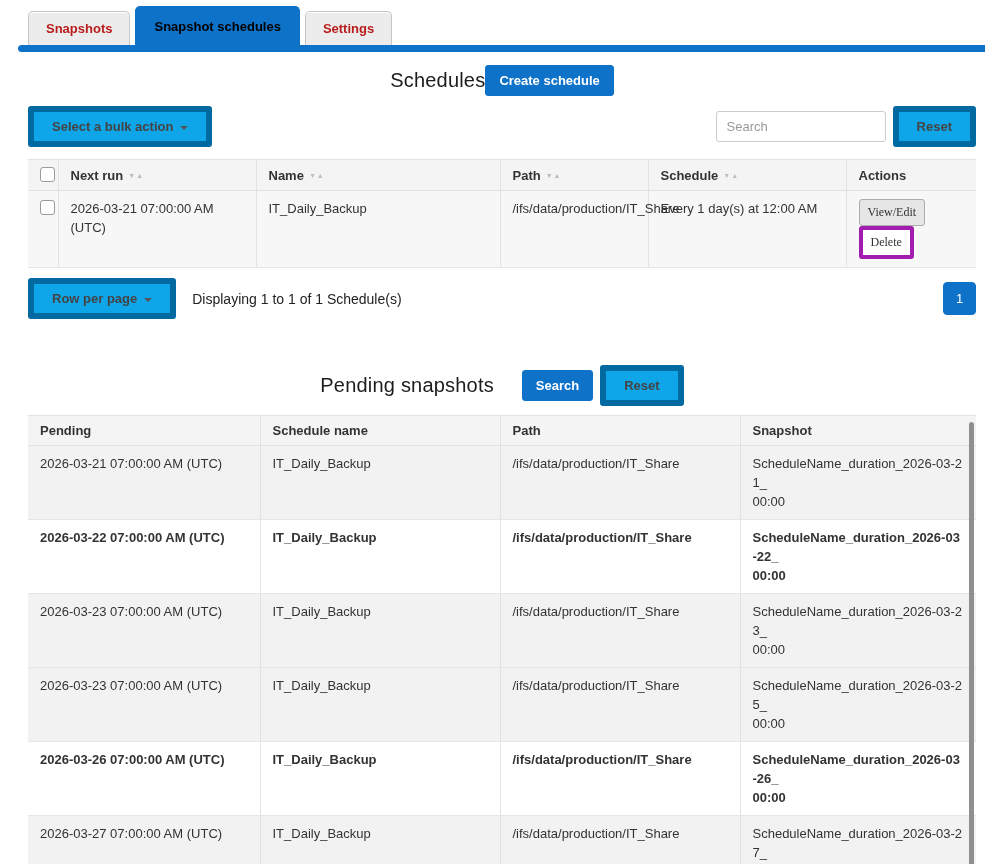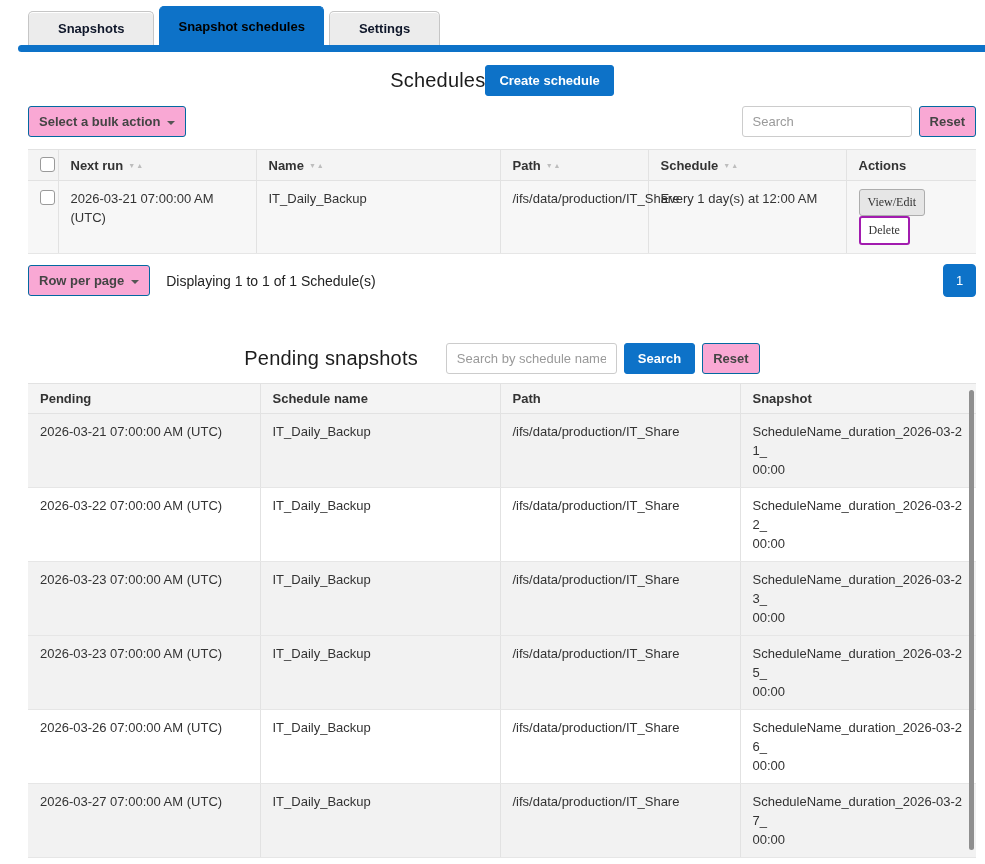--- a/index.html
+++ b/index.html
@@ -6,36 +6,36 @@
   *{box-sizing:border-box;}
   html,body{margin:0;padding:0;}
   body{
     width:985px;height:864px;overflow:hidden;background:#fff;
     font-family:"Liberation Sans",sans-serif;color:#333;font-size:13px;
   }
   
   .tabbar{display:flex;align-items:flex-end;gap:5px;padding:6px 0 0 28px;}
   .tab{
     background:#ececec;border:1px solid #c6c6c6;border-bottom:none;
-    border-radius:5px 5px 0 0;padding:9px 29px;font-size:13px;font-weight:700;
-    color:#0f172a;cursor:pointer;box-shadow:inset 0 1px 0 #fff;
+    border-radius:5px 5px 0 0;padding:9px 17px;font-size:13px;font-weight:700;
+    color:#b91c1c;cursor:pointer;box-shadow:inset 0 1px 0 #fff;
   }
   .tab.active{
     background:var(--accent);border-color:var(--accent);color:#000000;
     padding:12px 18px 11px;box-shadow:none;
   }
   .tab-underline{height:7px;background:var(--accent);margin-left:18px;border-radius:5px 0 0 5px;}
   
   .content{padding:0 9px 0 28px;}
   .sec-head{display:flex;justify-content:center;align-items:center;margin-top:13px;}
   h2{font-size:20px;font-weight:400;margin:0;color:#1c1c1c;letter-spacing:.2px;}
   .btn{cursor:pointer;font-family:"Liberation Sans",sans-serif;font-weight:bold;}
   .btn-primary{background:var(--accent);color:#fff;border:1px solid var(--accent);
     padding:7px 13px;font-size:13px;border-radius:3px;}
-  .btn-default{background:#f9a8d4;border:1px solid #0369a1;color:#444;padding:7px 10px;
+  .btn-default{background:#0ea5e9;border:6px solid #0369a1;color:#444;padding:7px 18px;
     font-size:13px;border-radius:3px;}
   .controls{display:flex;align-items:center;margin:10px 0 12px;}
   .spacer{flex:1;}
   .caret{display:inline-block;width:0;height:0;border-left:4px solid transparent;
     border-right:4px solid transparent;border-top:4px solid #555;margin-left:7px;vertical-align:1px;}
   .search-input{width:170px;height:31px;border:1px solid #ccc;border-radius:3px;
     padding:0 10px;font-size:13px;color:#333;margin-right:7px;font-family:"Liberation Sans",sans-serif;}
   .search-input::placeholder{color:#9a9a9a;}
   .wide-input{width:171px;}
   
@@ -44,31 +44,31 @@
     border-top:1px solid #e2e2e2;border-bottom:1px solid #e2e2e2;color:#333;}
   td{padding:8px 12px;border-bottom:1px solid #e6e6e6;vertical-align:top;line-height:19px;}
   th:not(:last-child),td:not(:last-child){border-right:1px solid #e2e2e2;}
   .sort{font-size:7px;color:#bdbdbd;letter-spacing:1px;margin-left:5px;vertical-align:2px;}
   input[type=checkbox]{appearance:none;width:15px;height:15px;border:1px solid #9a9a9a;
     border-radius:3px;background:#fff;margin:0;vertical-align:-2px;cursor:pointer;}
   .sched-table tbody td{background:#f7f7f7;}
   .btn-mini{font-size:12px;padding:5px 8px;border-radius:3px;cursor:pointer;
     font-family:Liberation Serif, serif;}
   .view-edit{background:#e6e6e6;border:1px solid #adadad;color:#333;margin-right:6px;}
-  .delete{background:#fff;border:2px solid #a21caf;color:#333;}
+  .delete{background:#fff;border:4px solid #a21caf;color:#333;}
   
   .table-footer{display:flex;align-items:center;margin-top:10px;}
   .display-text{margin-left:16px;font-size:14px;color:#222;}
   .pg-single{margin-left:auto;width:33px;height:33px;background:var(--accent);color:#fff;
     border:1px solid var(--accent);border-radius:4px;font-size:13px;cursor:pointer;}
   
   .pending-sec{margin-top:46px;}
   .table-wrap{position:relative;}
   .pend-table tr.odd td{background:#f2f2f2;}
-  .pend-table tr.even td{background:#fff;}
+  .pend-table tr.even td{background:#fff;font-weight:bold;}
   .snapshot-cell{word-break:break-all;}
   .scroll-thumb{position:absolute;right:2px;top:7px;width:5px;height:460px;
     background:#8f8f8f;border-radius:3px;cursor:pointer;}
 </style>
 </head>
 <body>
 
 <div class="tabbar">
   <div class="tab">Snapshots</div>
   <div class="tab active">Snapshot schedules</div>
@@ -132,21 +132,20 @@
       </button>
       <span class="display-text">Displaying 1 to 1 of 1 Schedule(s)</span>
       <button class="pg-single">1</button>
     </div>
   </section>
 
   <section class="pending-sec">
     <div class="sec-head" style="margin-top:8px;gap:28px;">
       <h2>Pending snapshots</h2>
       <span style="display:flex;align-items:center;">
-        <input class="search-input wide-input" placeholder="Search by schedule name" style="">
         <button class="btn btn-primary" style="margin-right:7px;">Search</button>
         <button class="btn btn-default">Reset</button>
       </span>
     </div>
 
     <div class="table-wrap" style="margin-top:9px;">
       <table class="pend-table">
         <colgroup>
             <col style="width:232px">
             <col style="width:240px">

